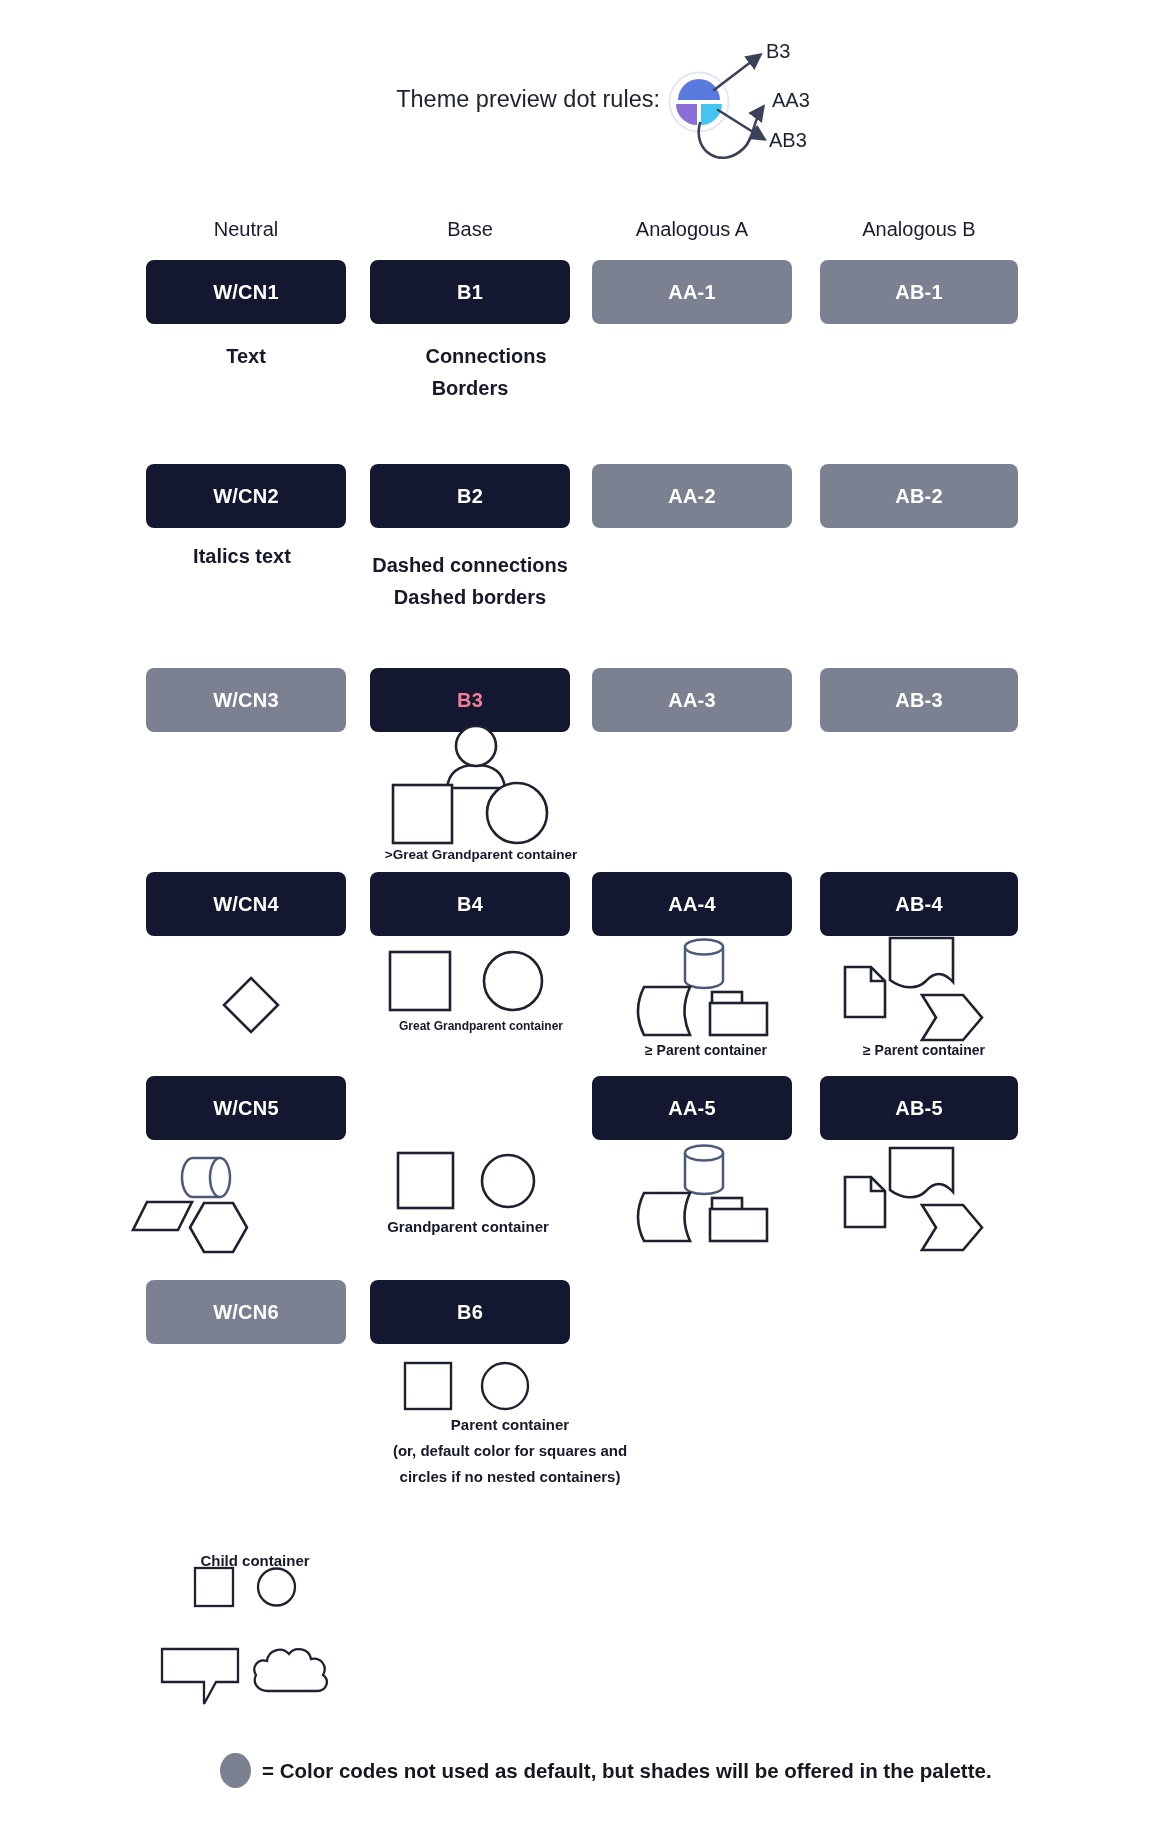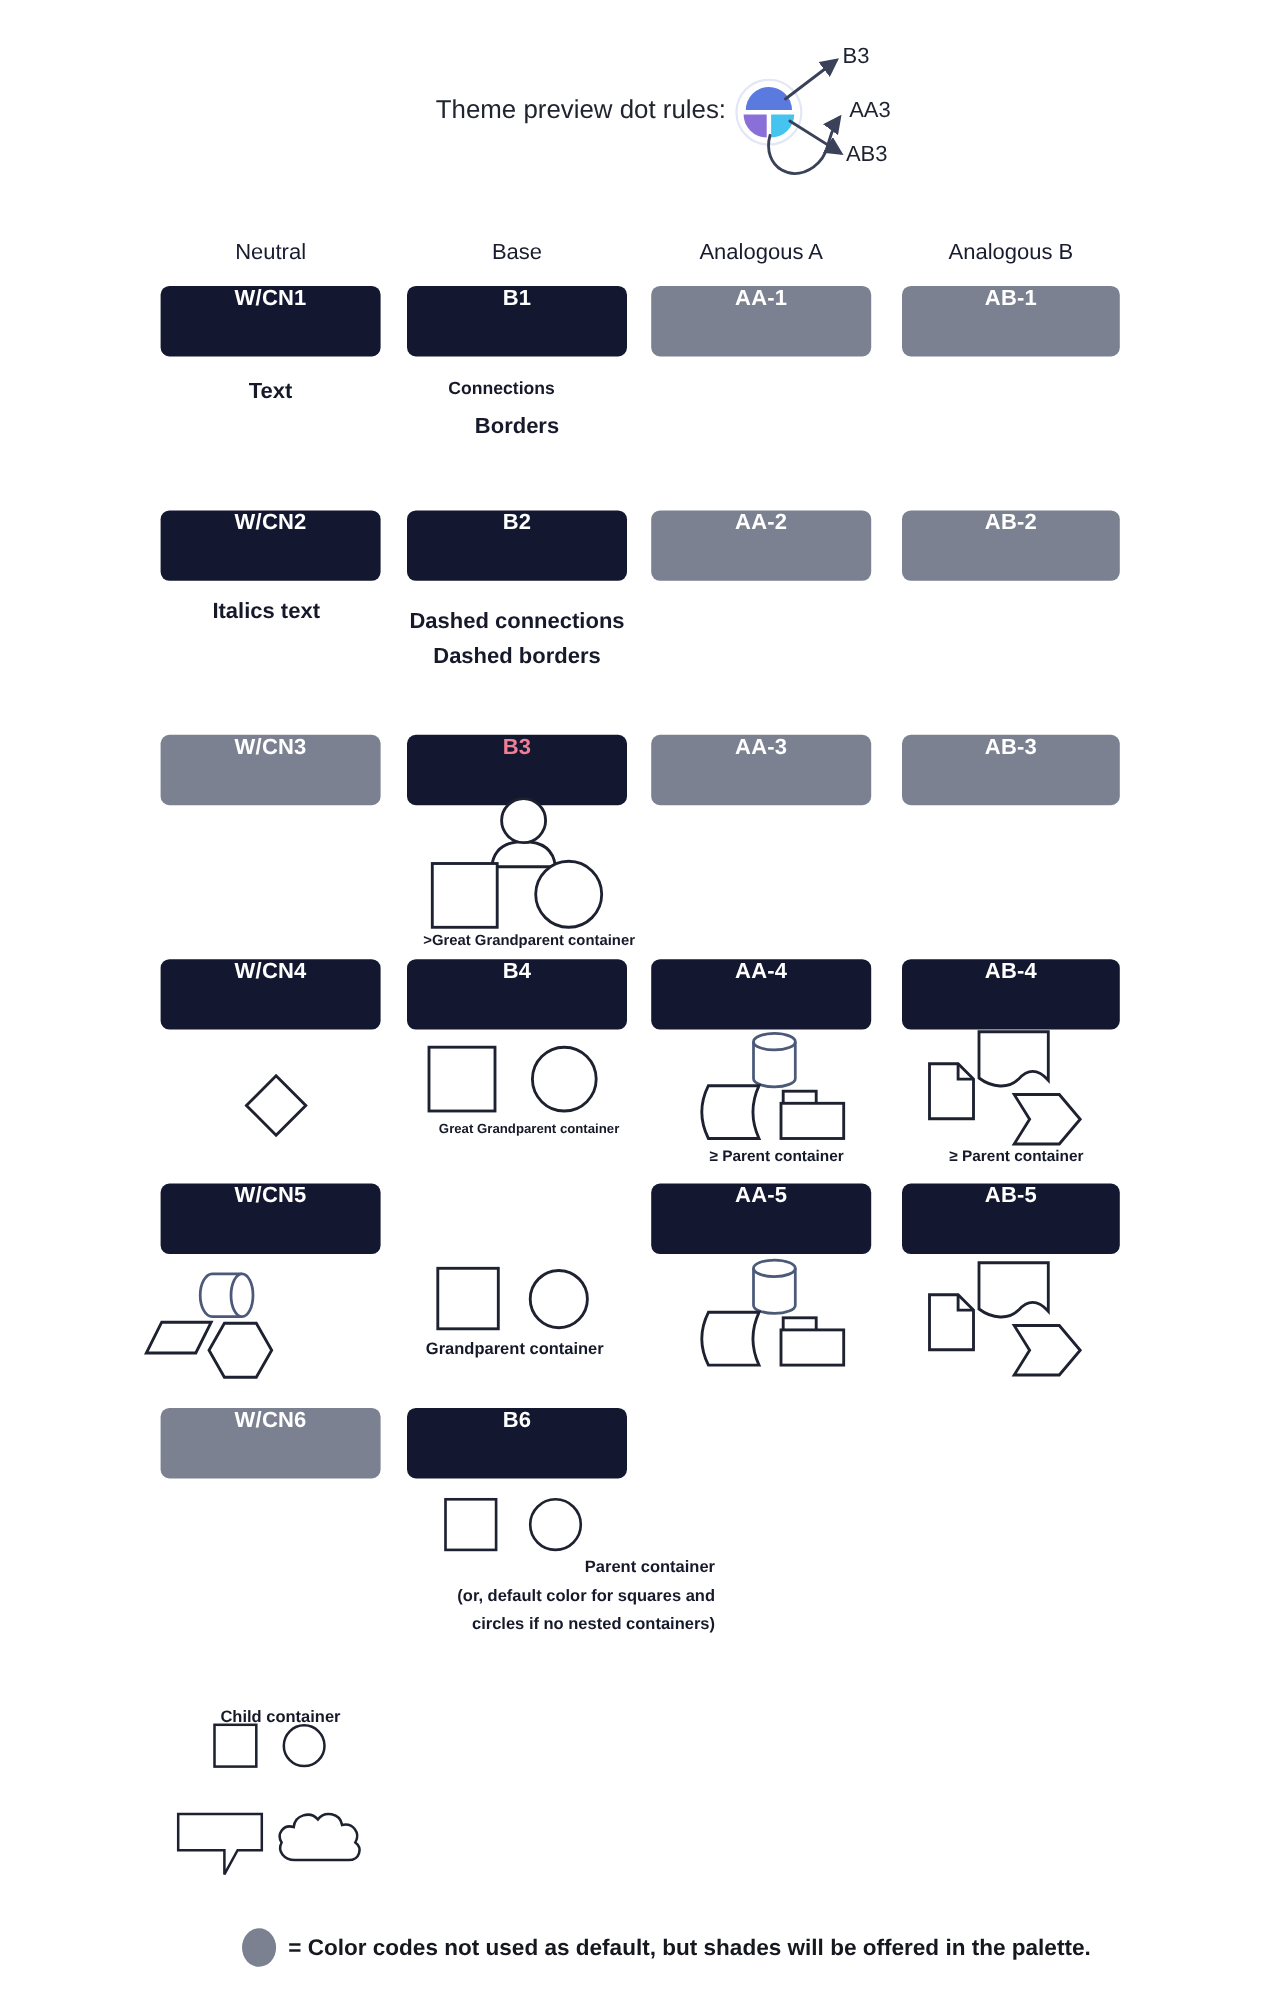--- a/index.html
+++ b/index.html
@@ -3,26 +3,26 @@
 <meta charset="utf-8">
 <style>
   html,body{margin:0;padding:0;background:#fff;}
   .canvas{position:relative;width:1164px;height:1822px;background:#fff;overflow:hidden;
           font-family:"Liberation Sans","DejaVu Sans",sans-serif;}
   .title{position:absolute;left:300px;top:86px;width:360px;text-align:right;
          font-size:23.5px;color:#20242e;}
   .dlabel{position:absolute;font-size:20px;color:#1d2130;}
   .hdr{position:absolute;width:200px;text-align:center;font-weight:400;font-size:20px;color:#181c2e;}
   .sw{position:absolute;width:200px;height:64px;border-radius:8px;background:#131830;
-      display:flex;align-items:flex-start;justify-content:center;}
+      display:flex;align-items:center;justify-content:center;}
   .sw.grey{background:#7b8191;}
   .sw span{color:#ffffff;font-weight:700;font-size:20px;letter-spacing:.2px;}
   .sw.pink span{color:#f07e96;}
   .cap{position:absolute;font-weight:700;color:#16192a;text-align:center;}
-  .cap.left{text-align:right;}
+  .cap.left{text-align:center;}
   .shape{position:absolute;}
   .legend-dot{position:absolute;left:220px;top:1753px;width:31px;height:35px;
               border-radius:50%;background:#7b8191;}
   .legend-text{position:absolute;left:262px;top:1759px;font-weight:700;font-size:20.5px;color:#15181f;}
 </style>
 </head>
 <body>
 
 <div class="canvas">
 
@@ -61,21 +61,21 @@
   <div class="sw" style="left:370px;top:260px">
       <span>B1</span>
     </div>
   <div class="sw grey" style="left:592px;top:260px">
       <span>AA-1</span>
     </div>
   <div class="sw grey" style="left:820px;top:260px;width:198px">
       <span>AB-1</span>
     </div>
   <div class="cap" style="left:146px;top:345px;width:200px;font-size:20px">Text</div>
-  <div class="cap" style="left:356px;top:345px;width:200px;font-size:16px">Connections</div>
+  <div class="cap" style="left:386px;top:345px;width:200px;font-size:20px">Connections</div>
   <div class="cap" style="left:370px;top:377px;width:200px;font-size:20px">Borders</div>
 
   <div class="sw" style="left:146px;top:464px">
       <span>W/CN2</span>
     </div>
   <div class="sw" style="left:370px;top:464px">
       <span>B2</span>
     </div>
   <div class="sw grey" style="left:592px;top:464px">
       <span>AA-2</span>

